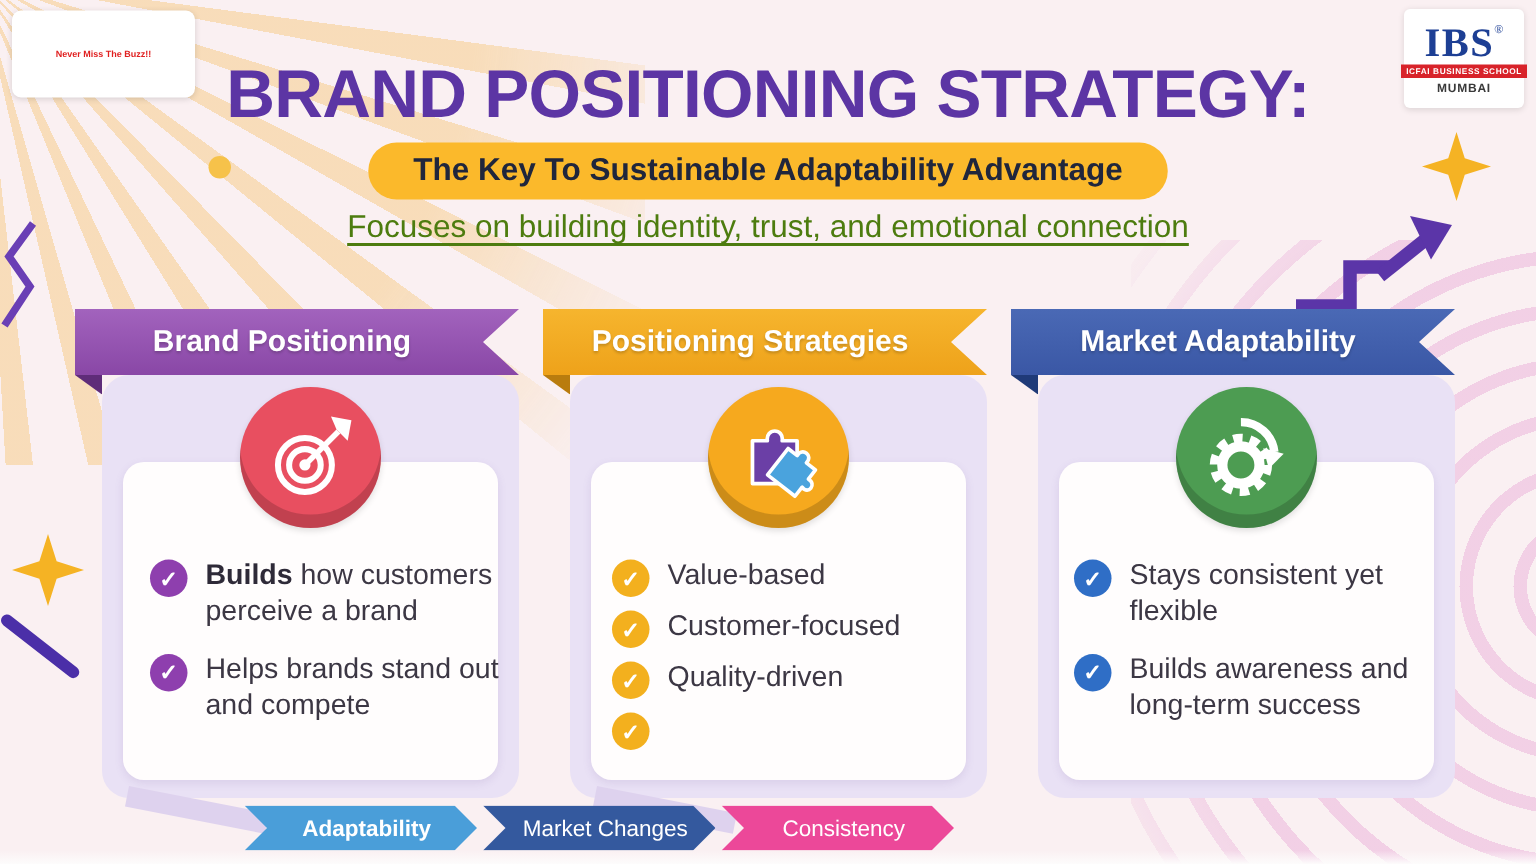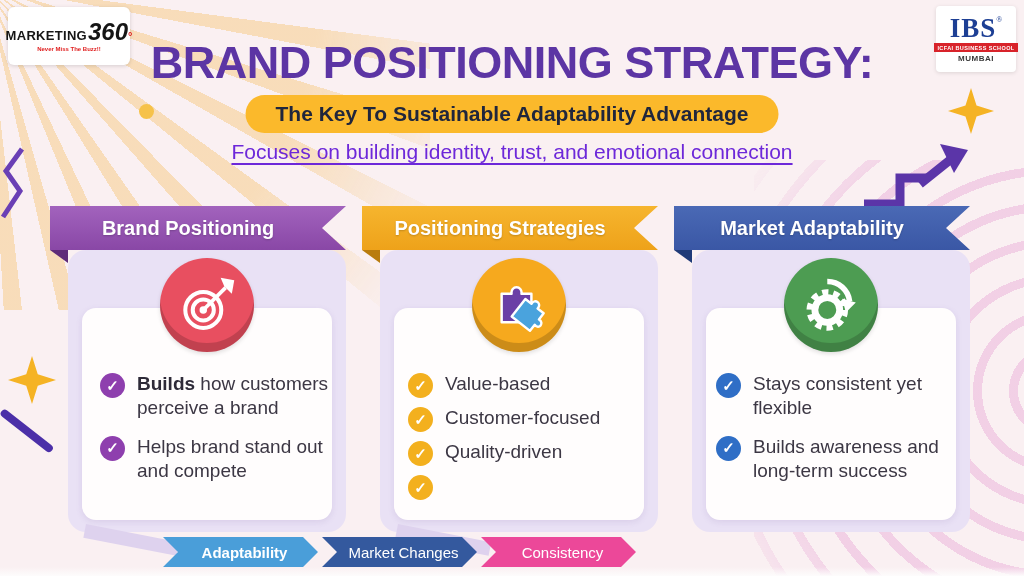--- a/index.html
+++ b/index.html
@@ -40,21 +40,21 @@
   .ibs-reg{font-size:8px;margin-top:1px;}
   .ibs-bar{background:#d8232a;color:#fff;font-size:5.5px;font-weight:bold;letter-spacing:.4px;
     padding:1.5px 3px;margin-top:1px;white-space:nowrap;}
   .ibs-city{font-size:8px;font-weight:bold;color:#3a3a3a;margin-top:2px;letter-spacing:.5px;}
 
   
   .title{position:absolute;left:0;right:0;top:40px;text-align:center;font-size:45px;font-weight:bold;
     color:#5c35a4;letter-spacing:-.5px;line-height:1;}
   .pill{position:absolute;left:50%;transform:translateX(-50%);top:95px;background:#fbb92b;color:#20263c;
     font-size:21px;font-weight:bold;padding:7px 30px;border-radius:24px;white-space:nowrap;}
-  .tagline{position:absolute;left:0;right:0;top:140px;text-align:center;font-size:21px;color:#6d28d9;
+  .tagline{position:absolute;left:0;right:0;top:140px;text-align:center;font-size:21px;color:#4d7c0f;
     text-decoration:underline;text-underline-offset:4px;}
 
   
   .ribbon{position:absolute;top:206px;width:296px;height:44px;color:#fff;font-size:20px;font-weight:bold;
     display:flex;align-items:center;justify-content:center;padding-right:20px;box-sizing:border-box;
     clip-path:polygon(0 0,100% 0,calc(100% - 24px) 50%,100% 100%,0 100%);text-shadow:0 1px 2px rgba(0,0,0,.2);}
   .ribbon.c0{left:50px;background:linear-gradient(180deg,#a263bd,#8947a6);}
   .ribbon.c1{left:362px;background:linear-gradient(180deg,#f6b52e,#eea21a);}
   .ribbon.c2{left:674px;background:linear-gradient(180deg,#4a69b5,#3a57a5);}
   .fold{position:absolute;top:250px;width:18px;height:13px;clip-path:polygon(0 0,100% 0,100% 100%);}
@@ -109,25 +109,20 @@
   <svg class="zigzag" width="26" height="78" viewBox="0 0 26 78">
     <polyline points="22,4 6,26 20,46 3,72" fill="none" stroke="#6a3fb5" stroke-width="5"></polyline>
   </svg>
   <svg class="stairs" width="115" height="68" viewBox="0 0 115 68">
     <path d="M4 64 L40 64 L40 38 L68 38" fill="none" stroke="#5b35a8" stroke-width="9"></path>
     <path d="M60 44 L90 20" fill="none" stroke="#5b35a8" stroke-width="9"></path>
     <polygon points="80,4 108,10 94,33" fill="#5b35a8"></polygon>
   </svg>
 
   <div class="logo-m360">
-    <div class="m360-row">
-      <span class="m360-word">MARKETING</span>
-      <span class="m360-num">360</span>
-      <span class="m360-deg">°</span>
-    </div>
     <div class="m360-tag">Never Miss The Buzz!!</div>
   </div>
 
   <div class="logo-ibs">
     <div class="ibs-row">
       <span class="ibs-acr">IBS</span>
       <span class="ibs-reg">®</span>
     </div>
     <div class="ibs-bar">ICFAI BUSINESS SCHOOL</div>
     <div class="ibs-city">MUMBAI</div>
@@ -151,21 +146,21 @@
       <polygon points="72,6 94,10 90,32 78,20" fill="#fff"></polygon>
     </svg>
   </div>
   <div class="bullets c0">
     <div class="brow">
       <span class="check k0">✓</span>
       <span class="btext"><b>Builds</b><span> how customers perceive a brand</span></span>
     </div>
     <div class="brow">
       <span class="check k0">✓</span>
-      <span class="btext"><b></b><span>Helps brand stand out and compete</span></span>
+      <span class="btext"><b></b><span>Helps brands stand out and compete</span></span>
     </div>
   </div>
 
   <div class="ribbon c1">Positioning Strategies</div>
   <div class="fold c1"></div>
   <div class="card c1">
     <div class="panel"></div>
   </div>
   <div class="badge c1">
     <svg width="62" height="62" viewBox="0 0 100 100">

